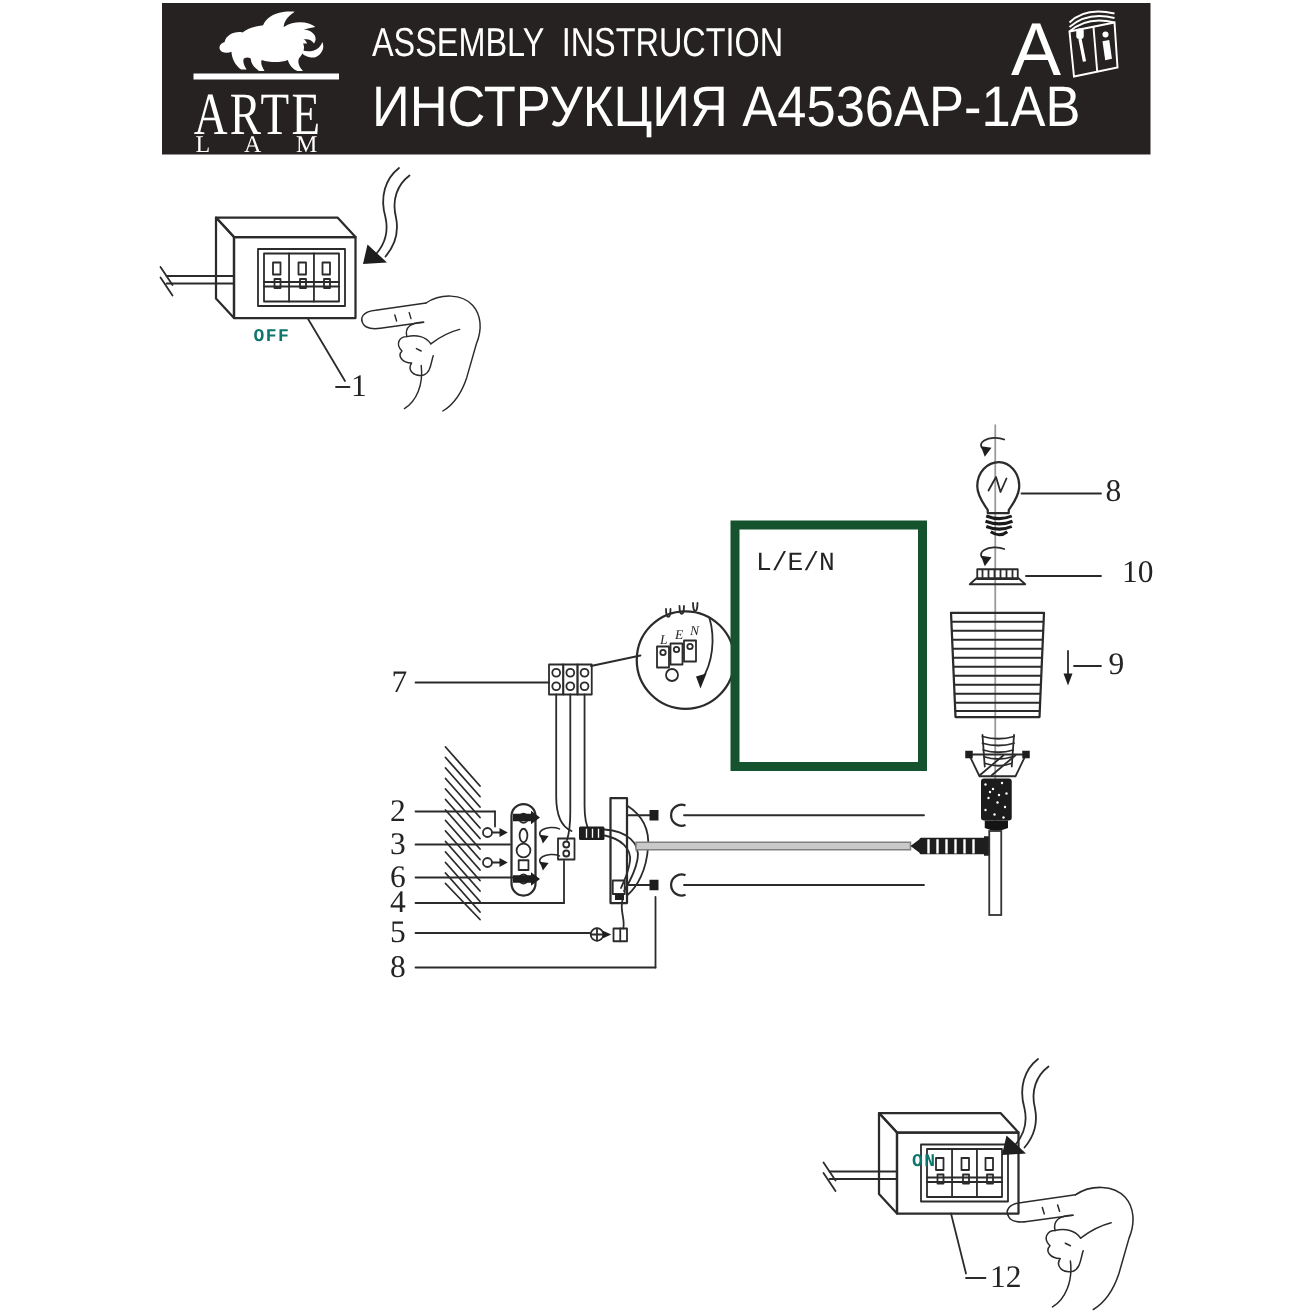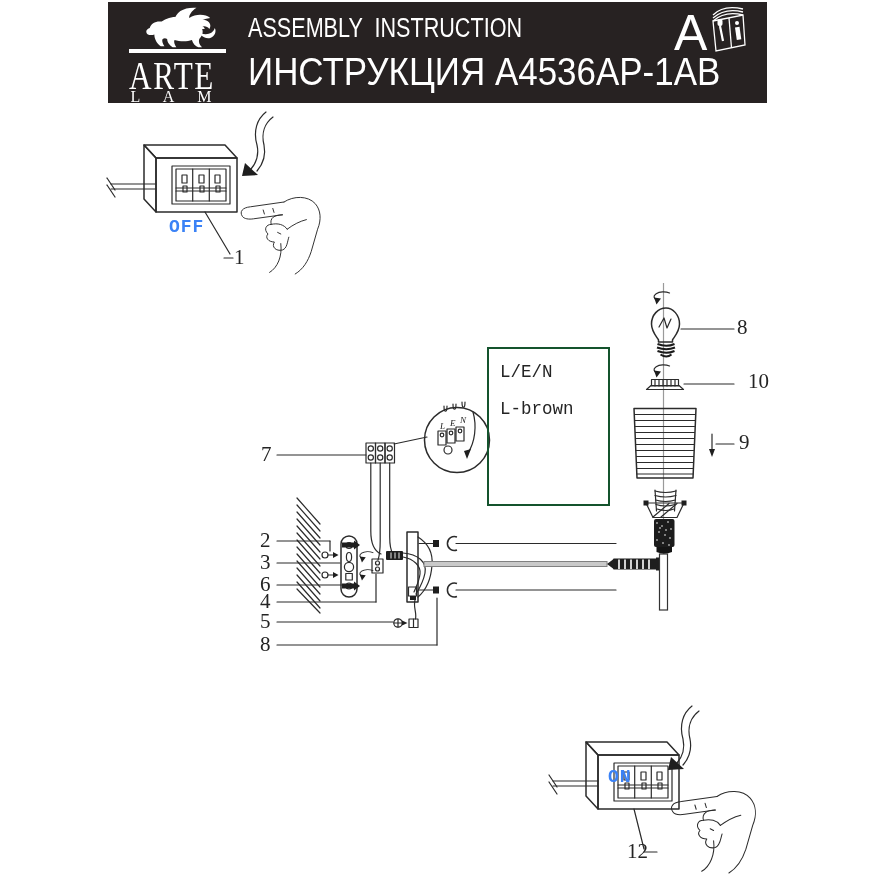--- a/index.html
+++ b/index.html
@@ -17,22 +17,22 @@
          font-family:"Liberation Serif",serif;}
   .t-en{position:absolute;left:140px;top:11px;font-family:"Liberation Sans",sans-serif;
         font-size:27px;white-space:pre;transform:scaleX(.8);transform-origin:left top;}
   .t-ru{position:absolute;left:140px;top:49px;font-family:"Liberation Sans",sans-serif;
         font-size:38px;white-space:pre;transform:scaleX(.92);transform-origin:left top;}
   .sec-a{position:absolute;left:566px;top:2px;font-family:"Liberation Sans",sans-serif;font-size:50px;}
   .booklet{position:absolute;left:602px;top:3px;}
   
   .num{position:absolute;font:21px "Liberation Serif",serif;color:#242424;line-height:1;}
   .sw-label{position:absolute;font-family:"Liberation Mono",monospace;font-weight:bold;
-            font-size:18px;letter-spacing:1px;color:#3b82f6;line-height:1;}
-  .legend{position:absolute;left:487px;top:347px;width:108px;height:150px;border:2px solid #14532d;
+            font-size:12px;letter-spacing:1px;color:#0f766e;line-height:1;}
+  .legend{position:absolute;left:487px;top:347px;width:108px;height:150px;border:6px solid #14532d;
           padding:5px 0 0 11px;font-family:"Liberation Mono",monospace;font-size:17.5px;color:#242424;}
   .legend div{line-height:37px;white-space:pre;}
   .bln{position:absolute;font:italic 9px "Liberation Serif",serif;color:#242424;line-height:1;}
   svg{position:absolute;left:0;top:0;}
   .ln{stroke:#2b2b2b;stroke-width:1.2;fill:none;stroke-linecap:round;stroke-linejoin:round;}
   .ln2{stroke:#2b2b2b;stroke-width:1.5;fill:none;stroke-linejoin:round;}
   .dark{fill:#1e1e1e;stroke:none;}
   .gray{stroke:#9a9a9a;stroke-width:1.2;fill:none;}
 </style>
 </head>
@@ -364,27 +364,26 @@
   <span class="num" style="left:261px;top:444px">7</span>
   <span class="num" style="left:260px;top:530px">2</span>
   <span class="num" style="left:260px;top:552px">3</span>
   <span class="num" style="left:260px;top:574px">6</span>
   <span class="num" style="left:260px;top:591px">4</span>
   <span class="num" style="left:260px;top:611px">5</span>
   <span class="num" style="left:260px;top:634px">8</span>
   <span class="num" style="left:739px;top:432px">9</span>
   <span class="num" style="left:748px;top:371px">10</span>
   <span class="num" style="left:737px;top:317px">8</span>
-  <span class="num" style="left:627px;top:841px">12</span>
+  <span class="num" style="left:660px;top:841px">12</span>
 
   <span class="sw-label" style="left:169px;top:218px">OFF</span>
   <span class="sw-label" style="left:608px;top:768px">ON</span>
 
   <div class="legend">
     <div>L/E/N</div>
-    <div>L-brown</div>
   </div>
 
   <span class="bln" style="left:440px;top:422px">L</span>
   <span class="bln" style="left:450px;top:419px">E</span>
   <span class="bln" style="left:460px;top:416px">N</span>
 
 </div>
 
 </body></html>

